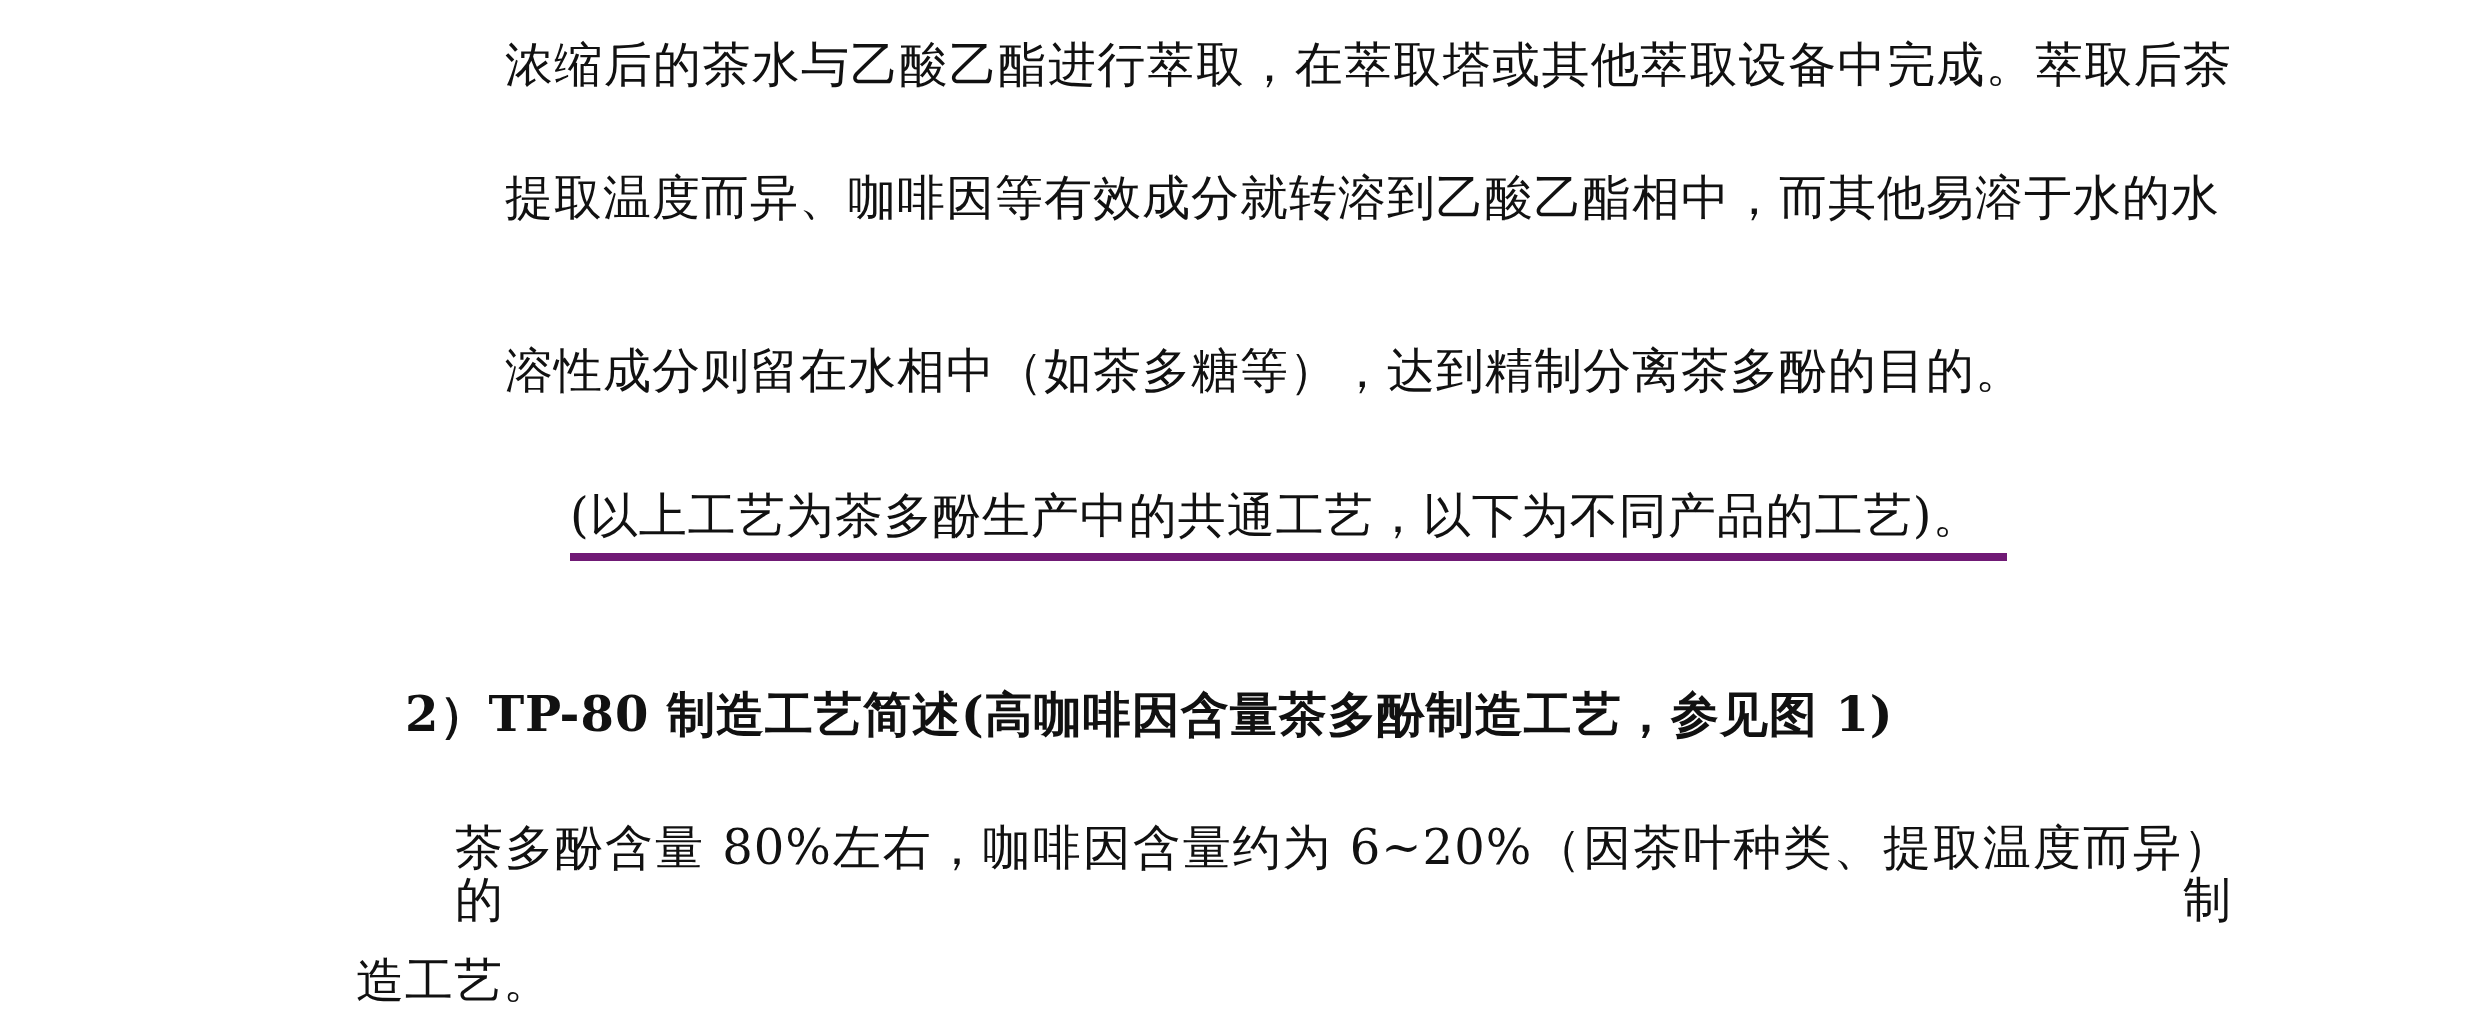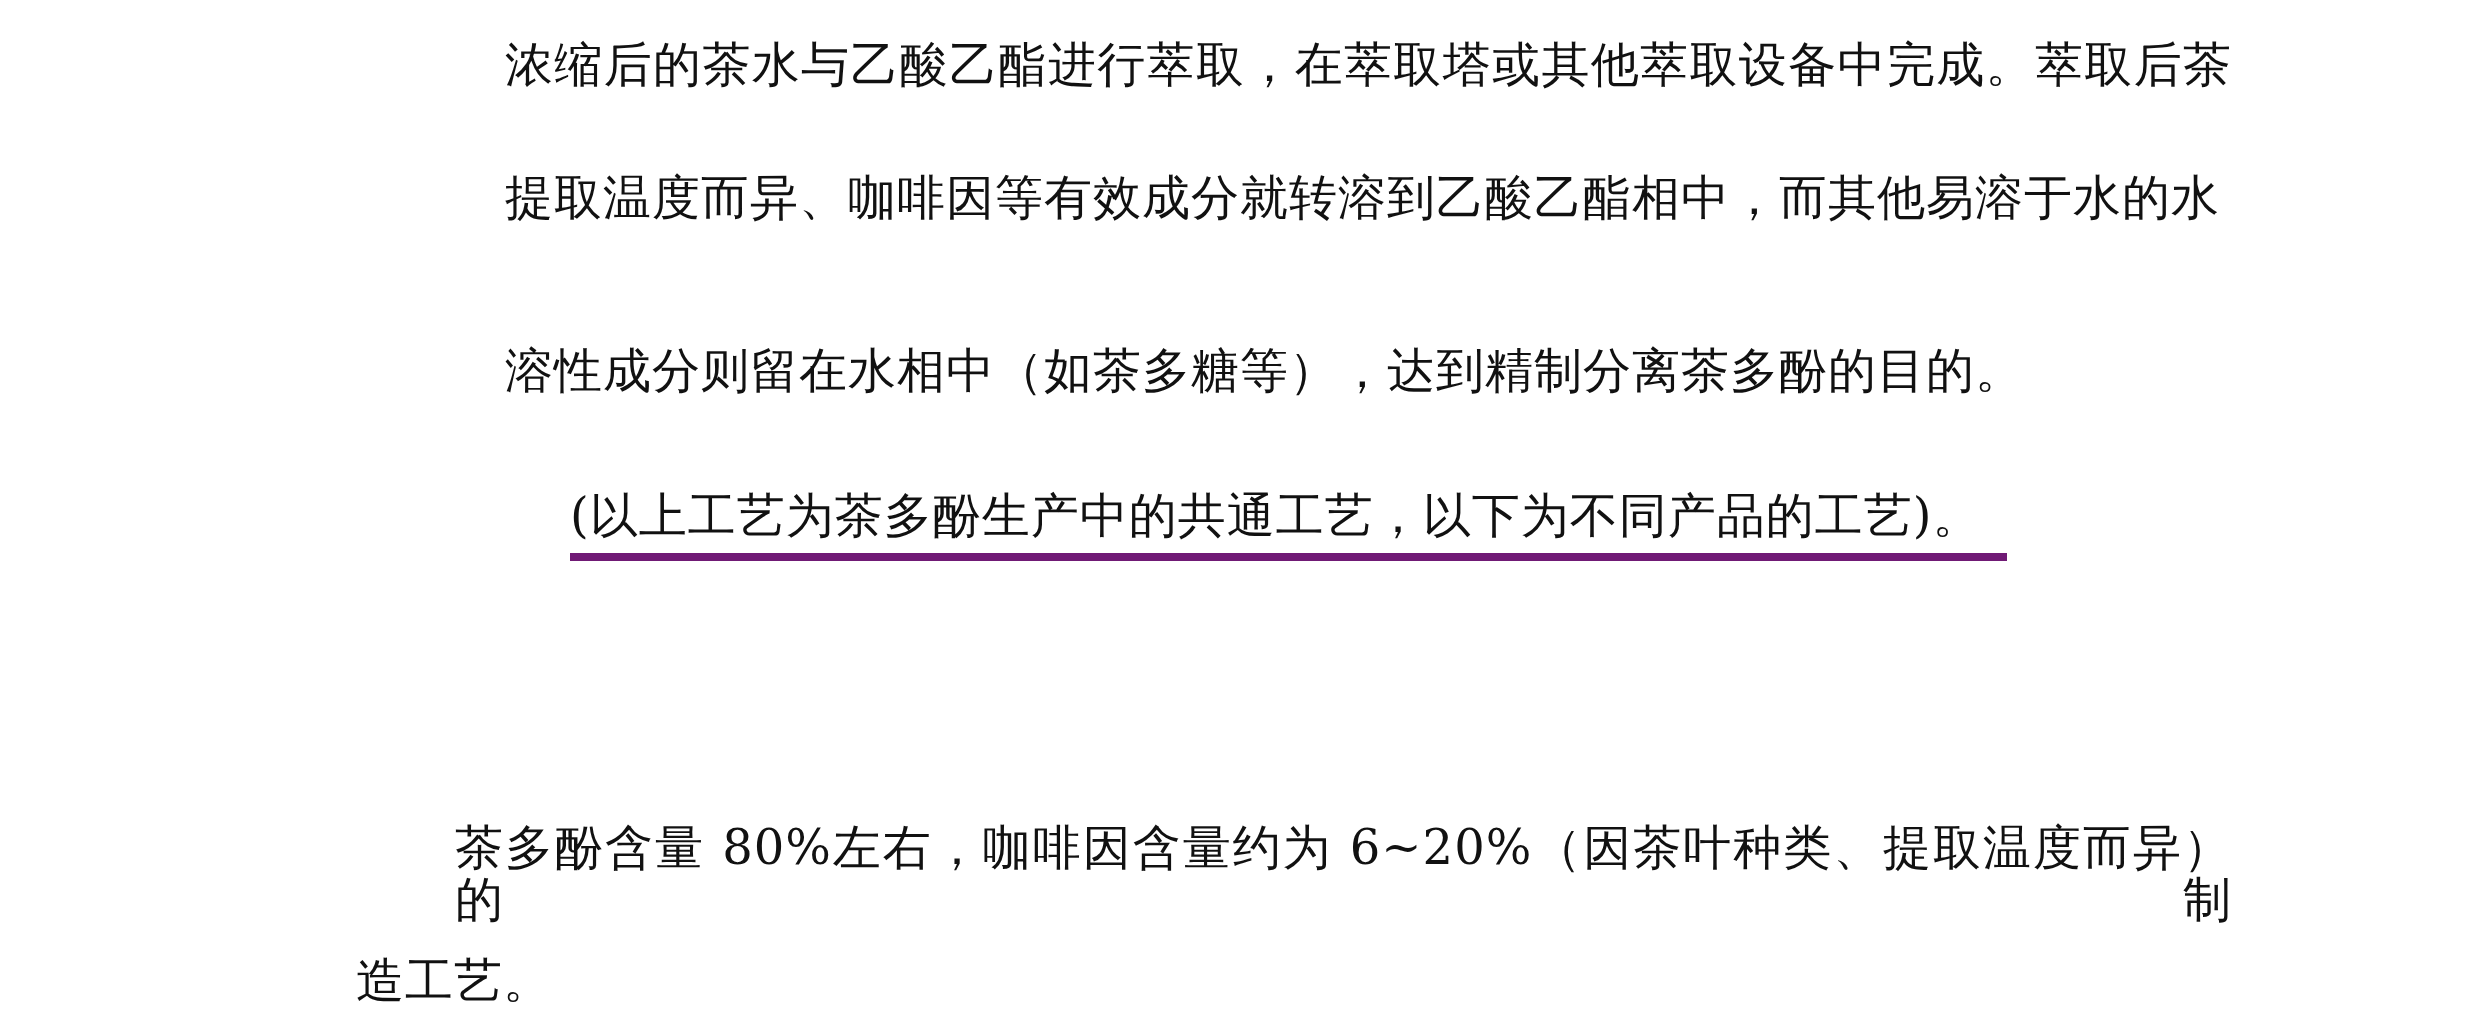--- a/index.html
+++ b/index.html
@@ -46,18 +46,19 @@
   <div class="line justify" style="top: 38px; left: 505px; width: 1727px;">浓缩后的茶水与乙酸乙酯进行萃取，在萃取塔或其他萃取设备中完成。萃取后茶</div>
 
   <div class="line" style="top: 171px; left: 505px;">提取温度而异、咖啡因等有效成分就转溶到乙酸乙酯相中，而其他易溶于水的水</div>
 
   <div class="line" style="top: 296px; left: 505px; margin-top: 48px;">溶性成分则留在水相中（如茶多糖等），达到精制分离茶多酚的目的。</div>
 
   <div class="line" style="top: 437px; left: 505px;">
     <span class="underline-span">(以上工艺为茶多酚生产中的共通工艺，以下为不同产品的工艺)。</span>
   </div>
 
+  <div class="line heading" style="top: 688px; left: 405px;">2）TP-80 制造工艺简述(高咖啡因含量茶多酚制造工艺，参见图 1)</div>
 
   <div class="line justify" style="top: 821px; left: 455px; width: 1777px;">茶多酚含量 80%左右，咖啡因含量约为 6~20%（因茶叶种类、提取温度而异）的制</div>
 
   <div class="line" style="top: 954px; left: 356px; text-align: right;">造工艺。</div>
 
 </div>
 
 </body></html>

